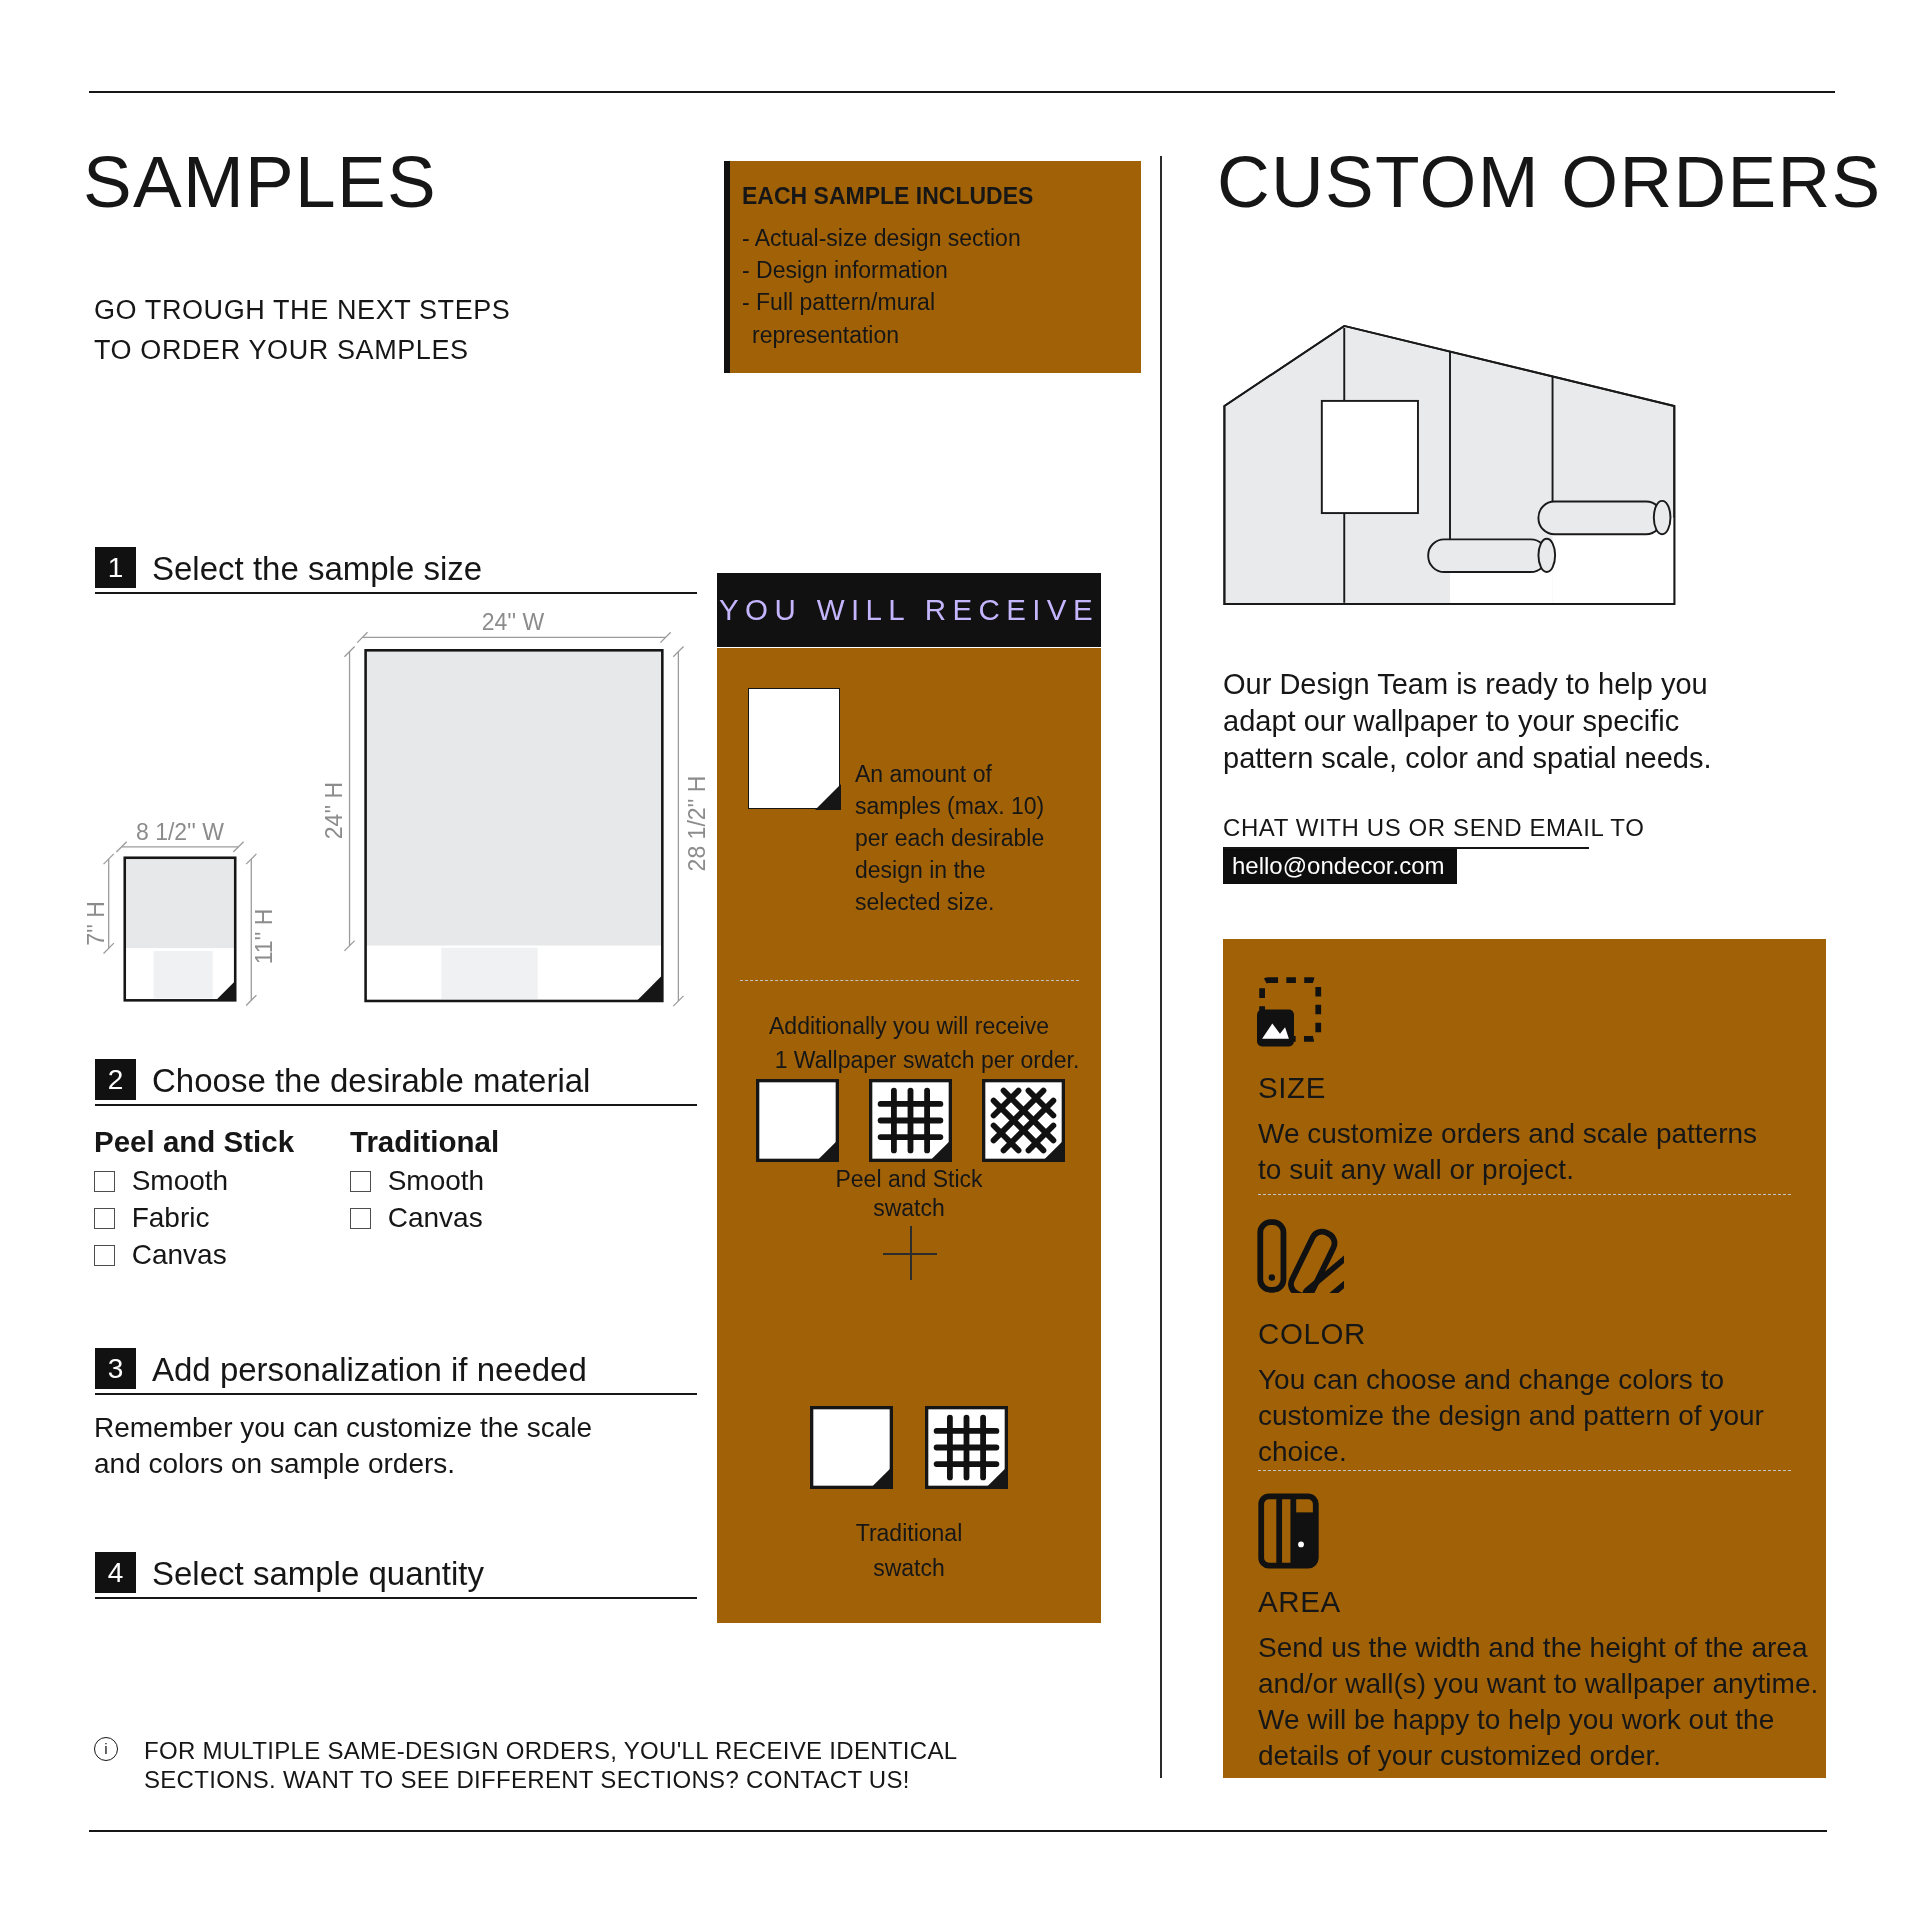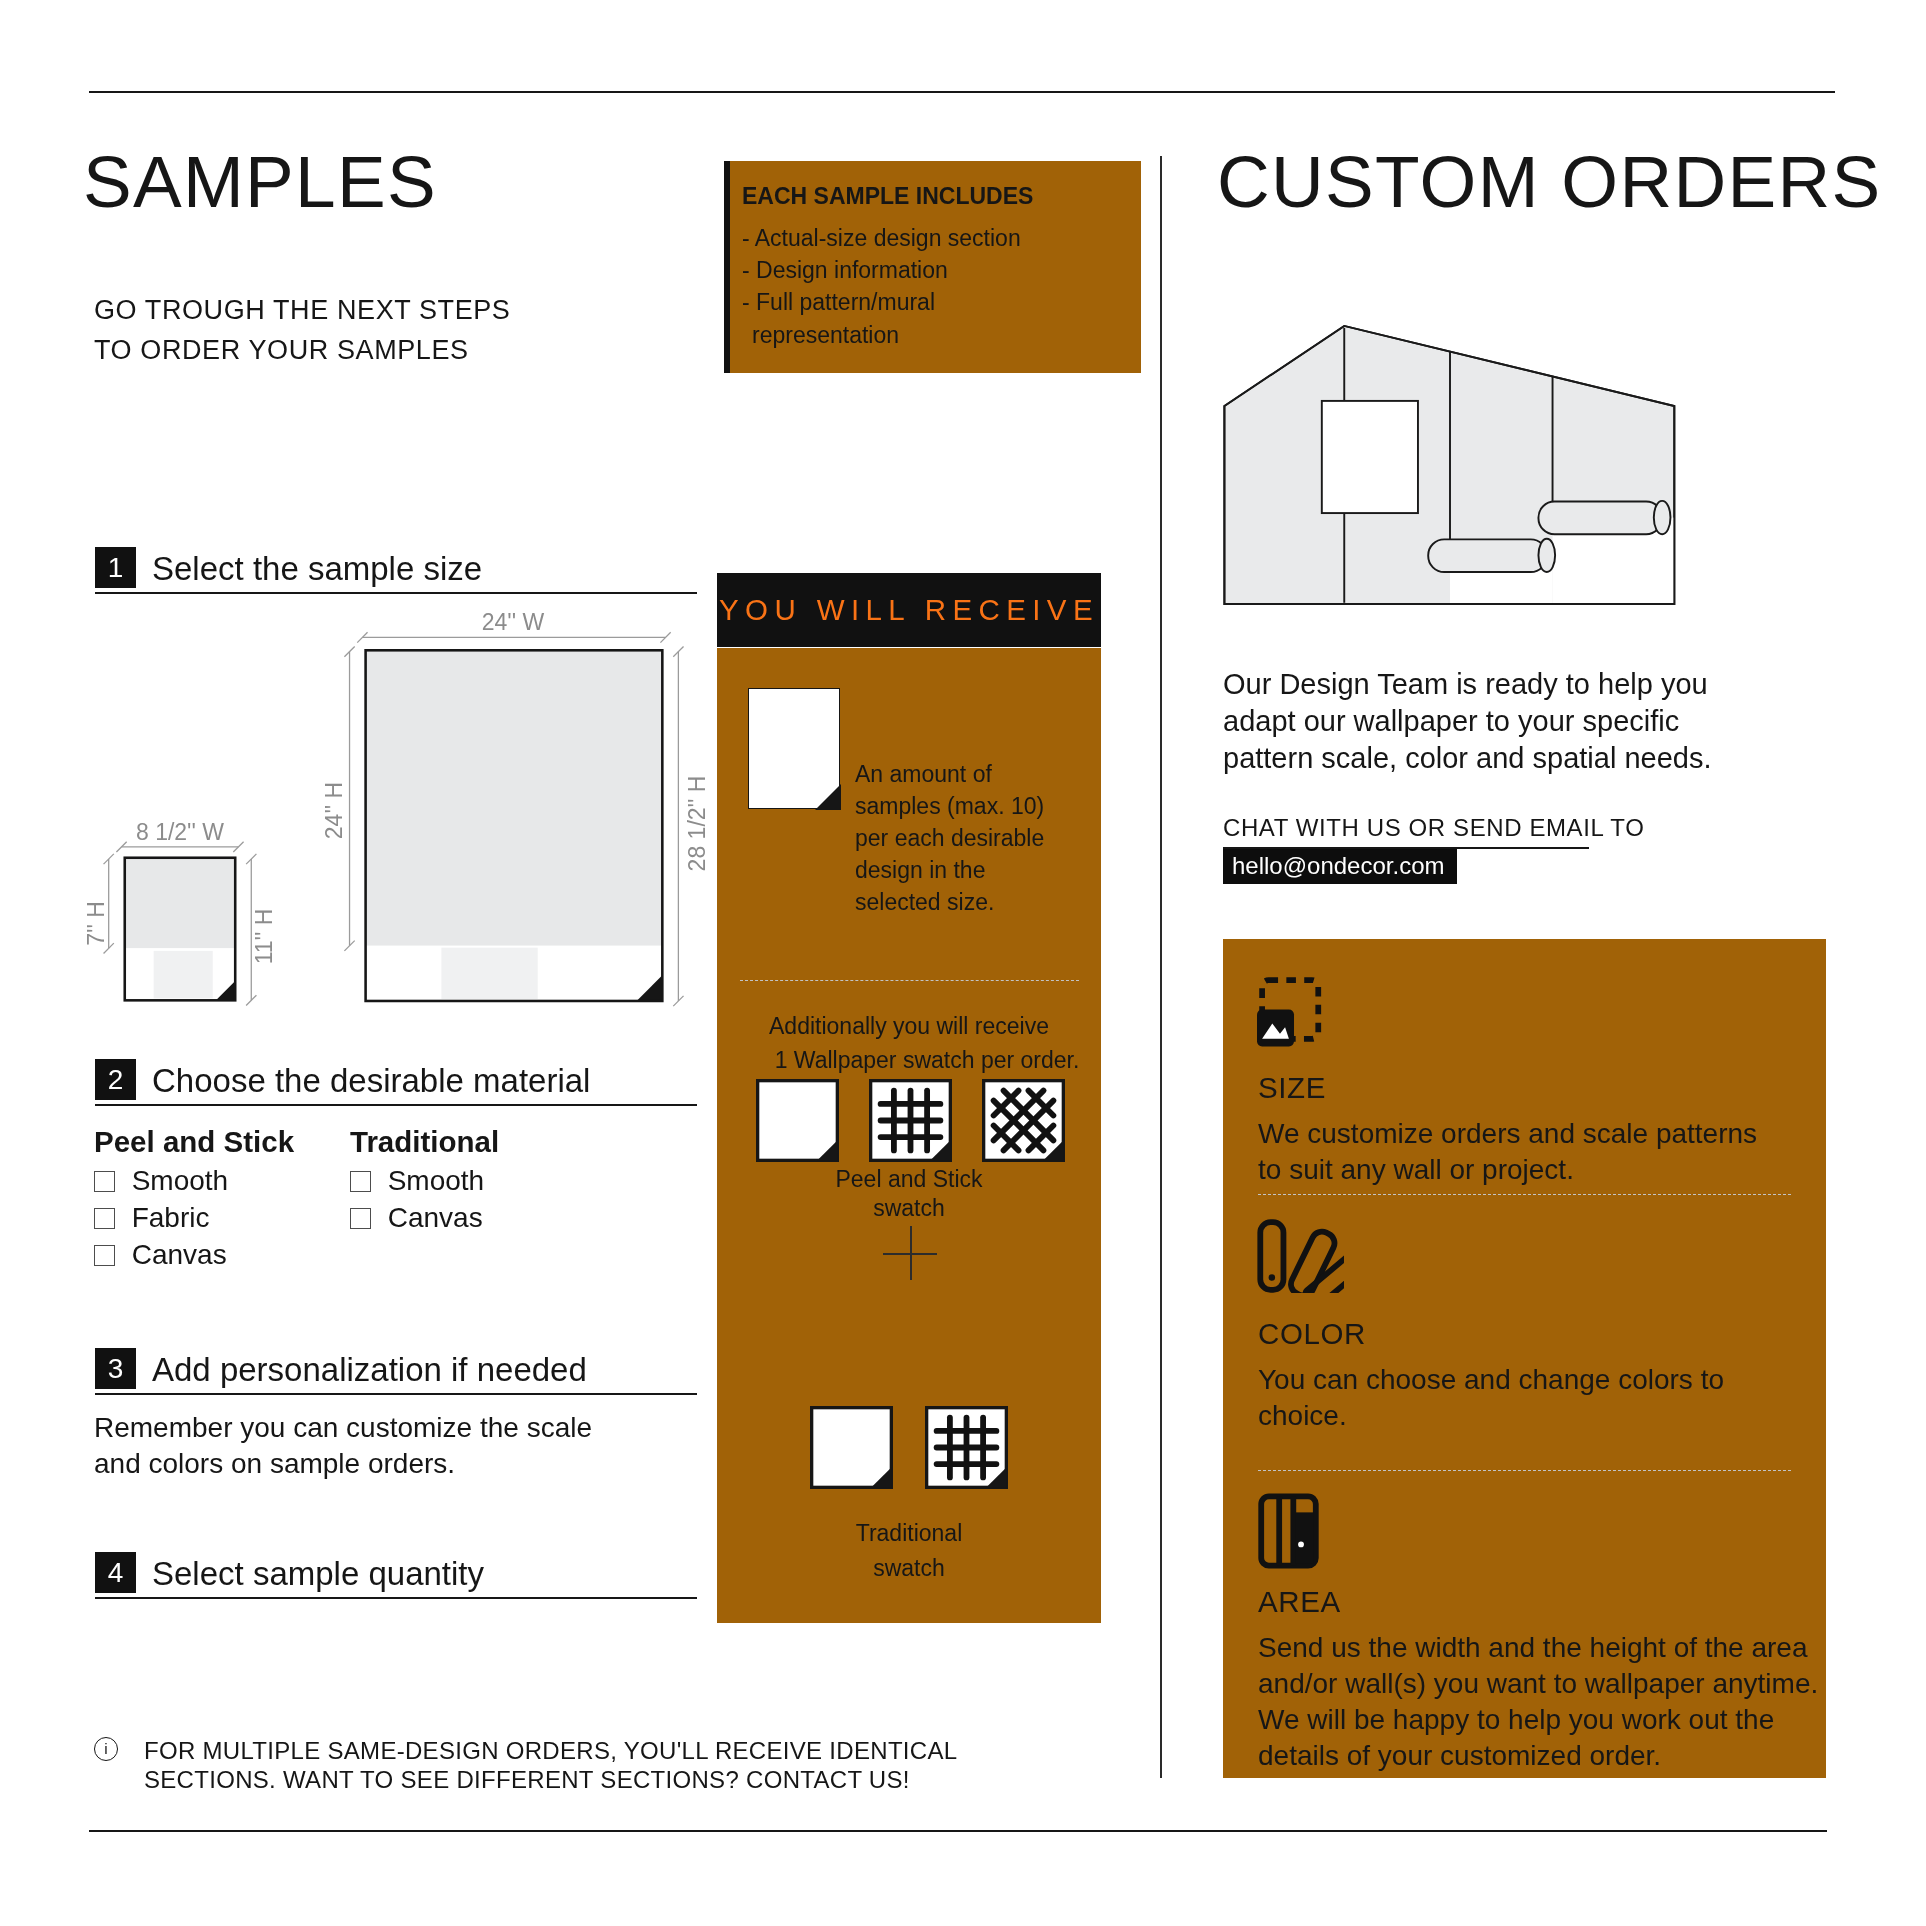--- a/index.html
+++ b/index.html
@@ -18,21 +18,21 @@
   .mat-title{position:absolute;font-size:29.5px;font-weight:700;white-space:nowrap;}
   .opt{position:absolute;display:flex;align-items:center;font-size:28px;white-space:nowrap;}
   .cb{width:19px;height:19px;border:1.3px solid #4d4d4d;margin-right:16.7px;flex:none;background:#fff;}
   .body-l{position:absolute;font-size:28px;white-space:nowrap;}
   .foot{position:absolute;font-size:24px;letter-spacing:0.3px;white-space:nowrap;margin-left:16px;}
   .info-circ{position:absolute;width:22px;height:22px;border:1.9px solid #161616;border-radius:50%;
              font-size:15.4px;display:flex;align-items:center;justify-content:center;font-weight:400;}
   .gray-box{position:absolute;background:#a16207;}
   .inc-title{position:absolute;font-size:23px;font-weight:700;white-space:nowrap;}
   .inc-line{position:absolute;font-size:23px;white-space:nowrap;}
-  .blackbar{position:absolute;background:#111;color:#f97316;display:flex;align-items:center;justify-content:center;
+  .blackbar{position:absolute;background:#111;color:#c4b5fd;display:flex;align-items:center;justify-content:center;
             font-size:29.5px;letter-spacing:6.4px;white-space:nowrap;}
   .panel-txt{position:absolute;font-size:23px;white-space:nowrap;}
   .center-txt{position:absolute;text-align:center;font-size:23px;white-space:nowrap;}
   .page{position:absolute;background:#fff;border:1.9px solid #161616;}
   .fold{position:absolute;right:-1.9px;bottom:-1.9px;width:0;height:0;
         border-left:26px solid transparent;border-bottom:26px solid #161616;}
   .swatch{position:absolute;}
   .dash{position:absolute;border-top:1.3px dashed #c3c3c3;}
   .plus-h{position:absolute;background:#2c2c2c;}
   .plus-v{position:absolute;background:#2c2c2c;}
@@ -289,20 +289,21 @@
       <rect x="47" y="5" width="36" height="105" rx="16" fill="none" stroke="#111" stroke-width="9"></rect>
     </g>
     <g transform="rotate(50 70 112)">
       <rect x="74" y="16" width="30" height="96" rx="6" fill="none" stroke="#111" stroke-width="9"></rect>
       <polygon points="89,0 78,18 100,18" fill="#111"></polygon>
     </g>
   </svg>
   <div class="sec-h" style="left:1258px;top:1317px;">COLOR</div>
   <div class="sec-line" style="left:1258px;top:1362px;">
     <div>You can choose and change colors to</div>
+    <div>customize the design and pattern of your</div>
     <div>choice.</div>
   </div>
   <div class="dash" style="left:1258px;top:1470px;width:533px;"></div>
 
   <svg class="abs" style="left:1258px;top:1493px;" width="61" height="76" viewBox="0 0 95 118">
     <rect x="5" y="5" width="85" height="108" rx="12" fill="none" stroke="#111" stroke-width="9"></rect>
     <line x1="33" y1="6" x2="33" y2="112" stroke="#111" stroke-width="9"></line>
     <line x1="55" y1="6" x2="55" y2="112" stroke="#111" stroke-width="9"></line>
     <rect x="58" y="30" width="29" height="80" fill="#111"></rect>
     <circle cx="67" cy="80" r="4.5" fill="#fff"></circle>

